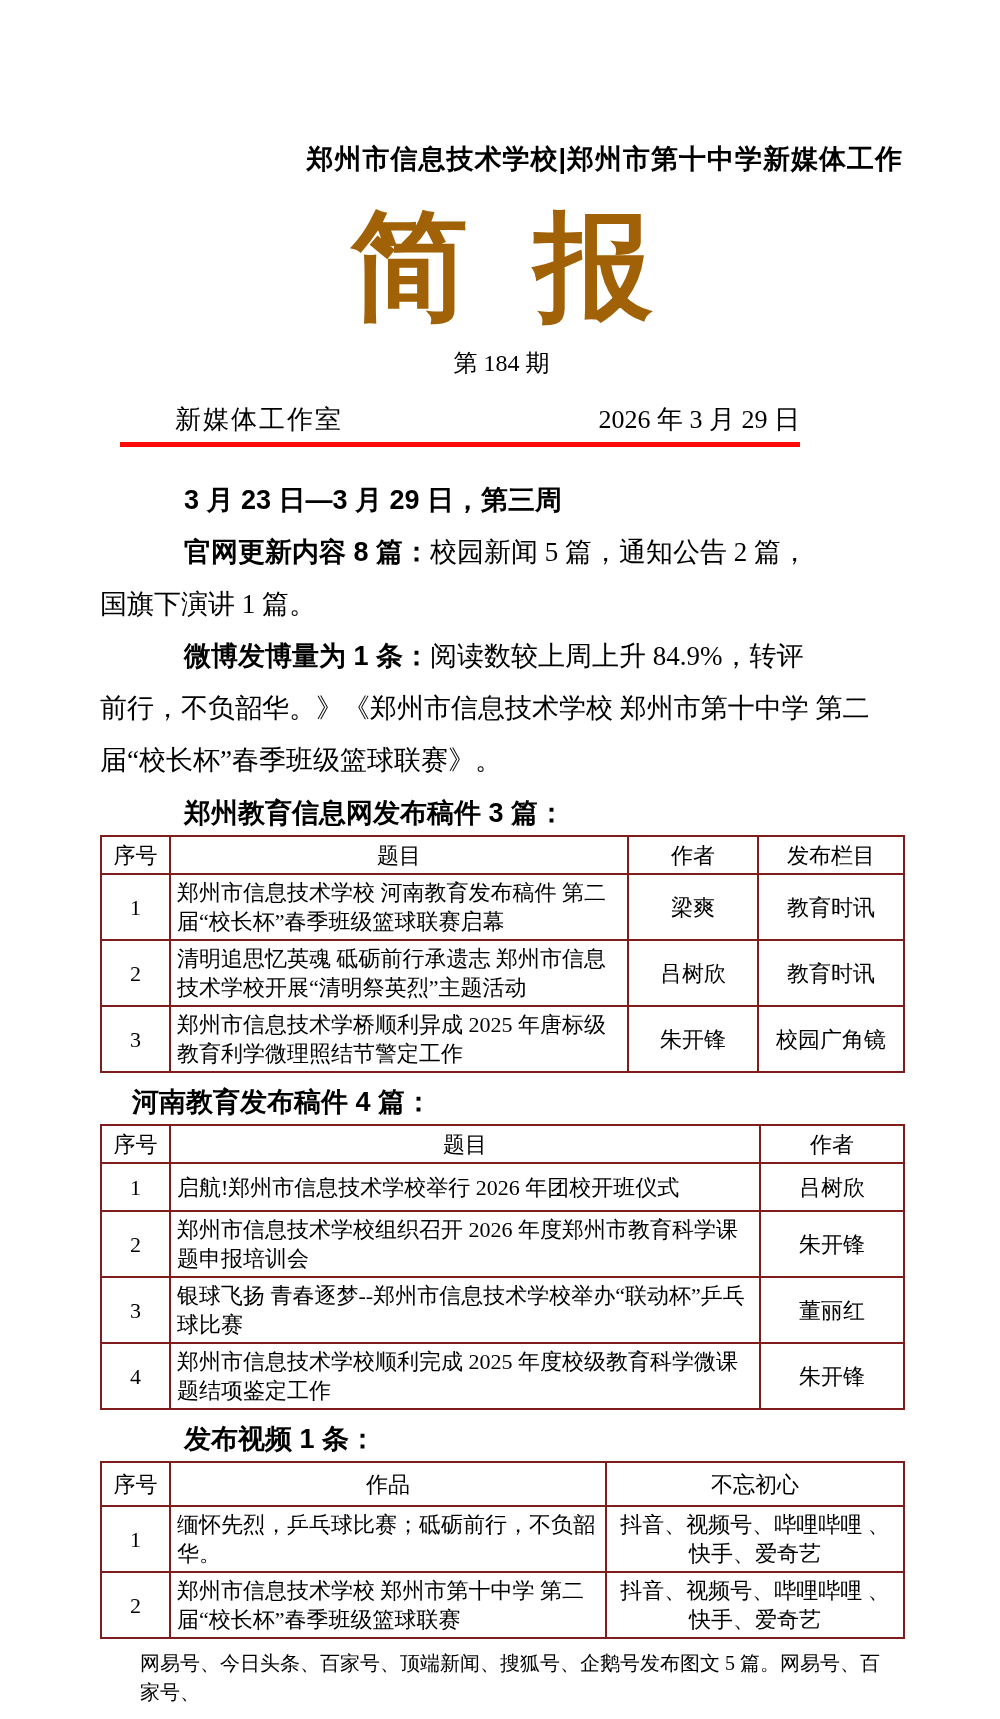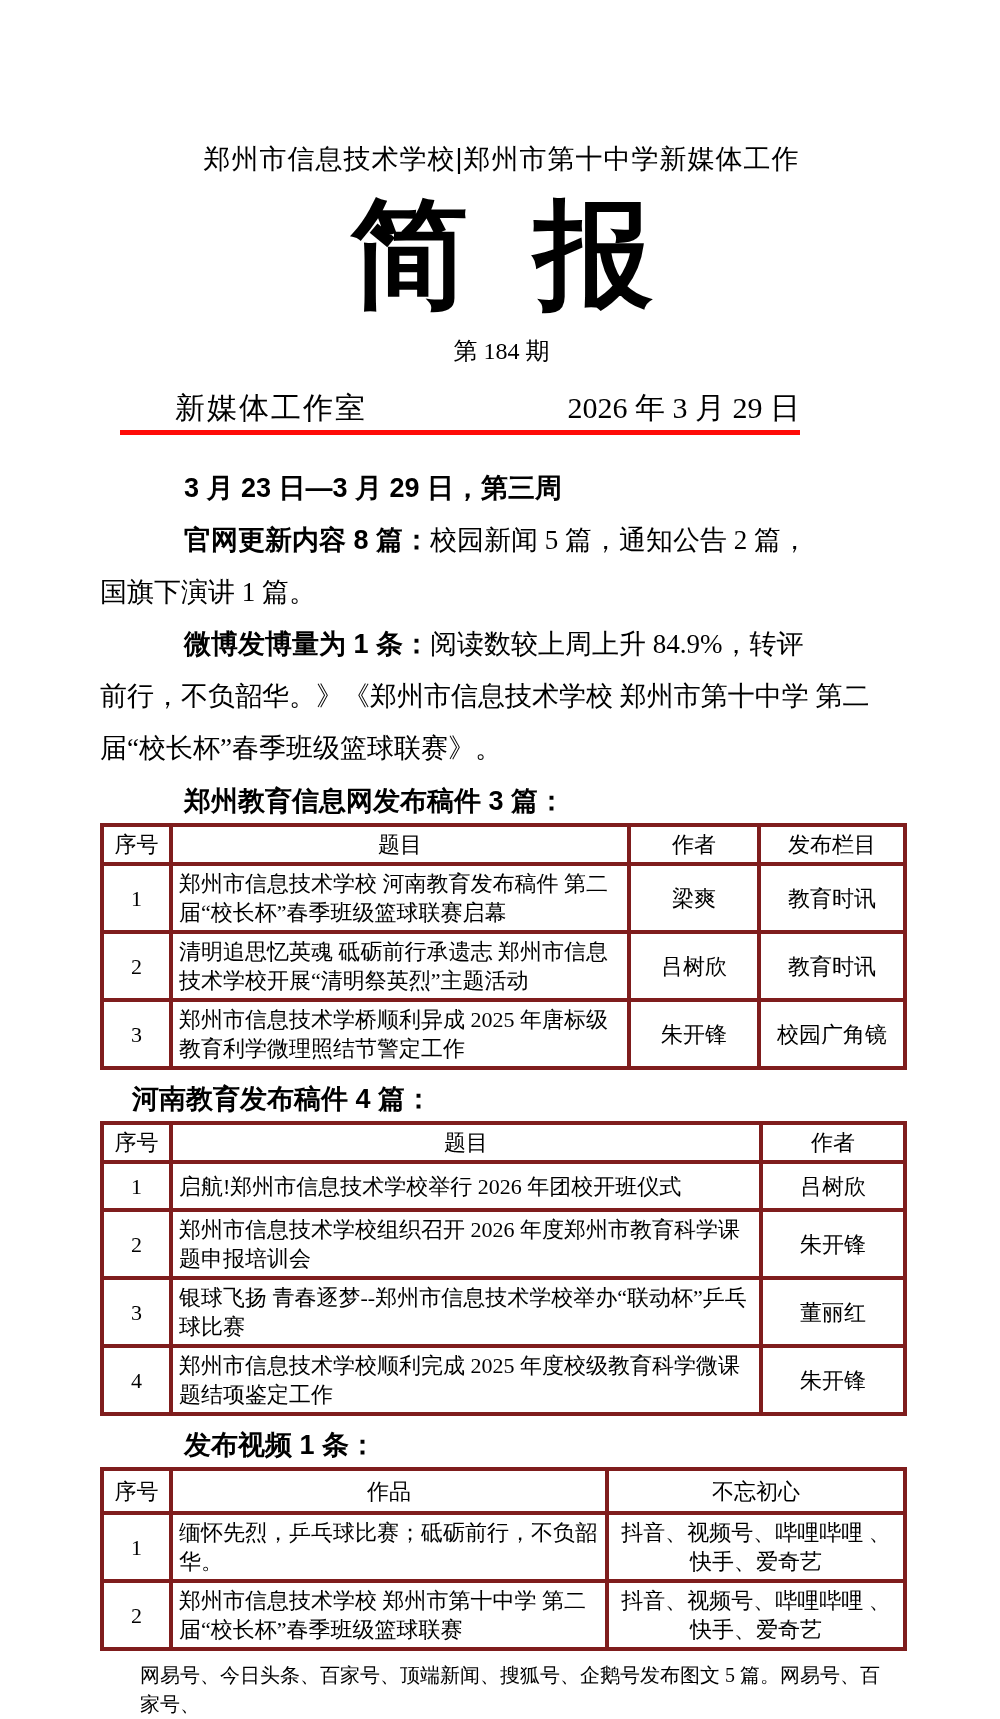--- a/index.html
+++ b/index.html
@@ -9,46 +9,46 @@
     width:1000px; height:1719px;
     background:#ffffff;
     color:#000;
     font-family:"Liberation Serif","DejaVu Serif",serif;
     overflow:hidden;
   }
   .content { padding:0 97px 0 100px; }
 
   .masthead {
     margin-top:142px;
-    text-align:center;
-    font-family:"Liberation Sans","DejaVu Sans",sans-serif;
-    font-weight:normal;
+    text-align:right;
+    font-family:"Liberation Sans","DejaVu Sans",sans-serif;
+    font-weight:bold;
     font-size:27px; line-height:34px;
     letter-spacing:1px;
   }
   .big-title {
-    margin-top:8px;
+    margin-top:20px;
     text-align:center;
-    color:#000000;
+    color:#a16207;
     font-family:"Liberation Sans","DejaVu Sans",sans-serif;
     font-weight:bold;
     font-size:118px; line-height:140px;
     letter-spacing:66px; padding-left:66px;
   }
   .issue-no {
     margin-top:12px;
     text-align:center;
     font-size:24px; line-height:30px;
   }
   .meta-row {
     margin-top:26px;
     margin-left:20px;
     width:680px;
     display:flex; justify-content:space-between; align-items:baseline;
-    font-size:30px; line-height:32px;
+    font-size:26px; line-height:32px;
   }
   .meta-dept { margin-left:55px; letter-spacing:2px; }
   .red-rule {
     margin-top:6px; margin-left:20px;
     width:680px; height:5px;
     background:#ff0b07;
   }
 
   .body-text { margin-top:27px; font-size:27px; }
   .body-line { line-height:52px; white-space:nowrap; }
@@ -69,21 +69,21 @@
   .sh3 { margin-top:14px; }
 
   table.rpt {
     margin-top:7px;
     width:803px;
     border-collapse:collapse;
     table-layout:fixed;
     font-size:22px;
   }
   table.rpt th, table.rpt td {
-    border:4px solid #7f1d1d;
+    border:2px solid #7f1d1d;
     font-weight:normal;
     line-height:29px;
     vertical-align:middle;
     padding:3px 6px;
   }
   table.rpt th { text-align:center; height:38px; }
   td.c-num   { text-align:center; }
   td.c-title { text-align:left; padding-left:13px; padding-right:10px; }
   td.c-ctr   { text-align:center; }
   .t1 tr.r2 td { height:56px; }

